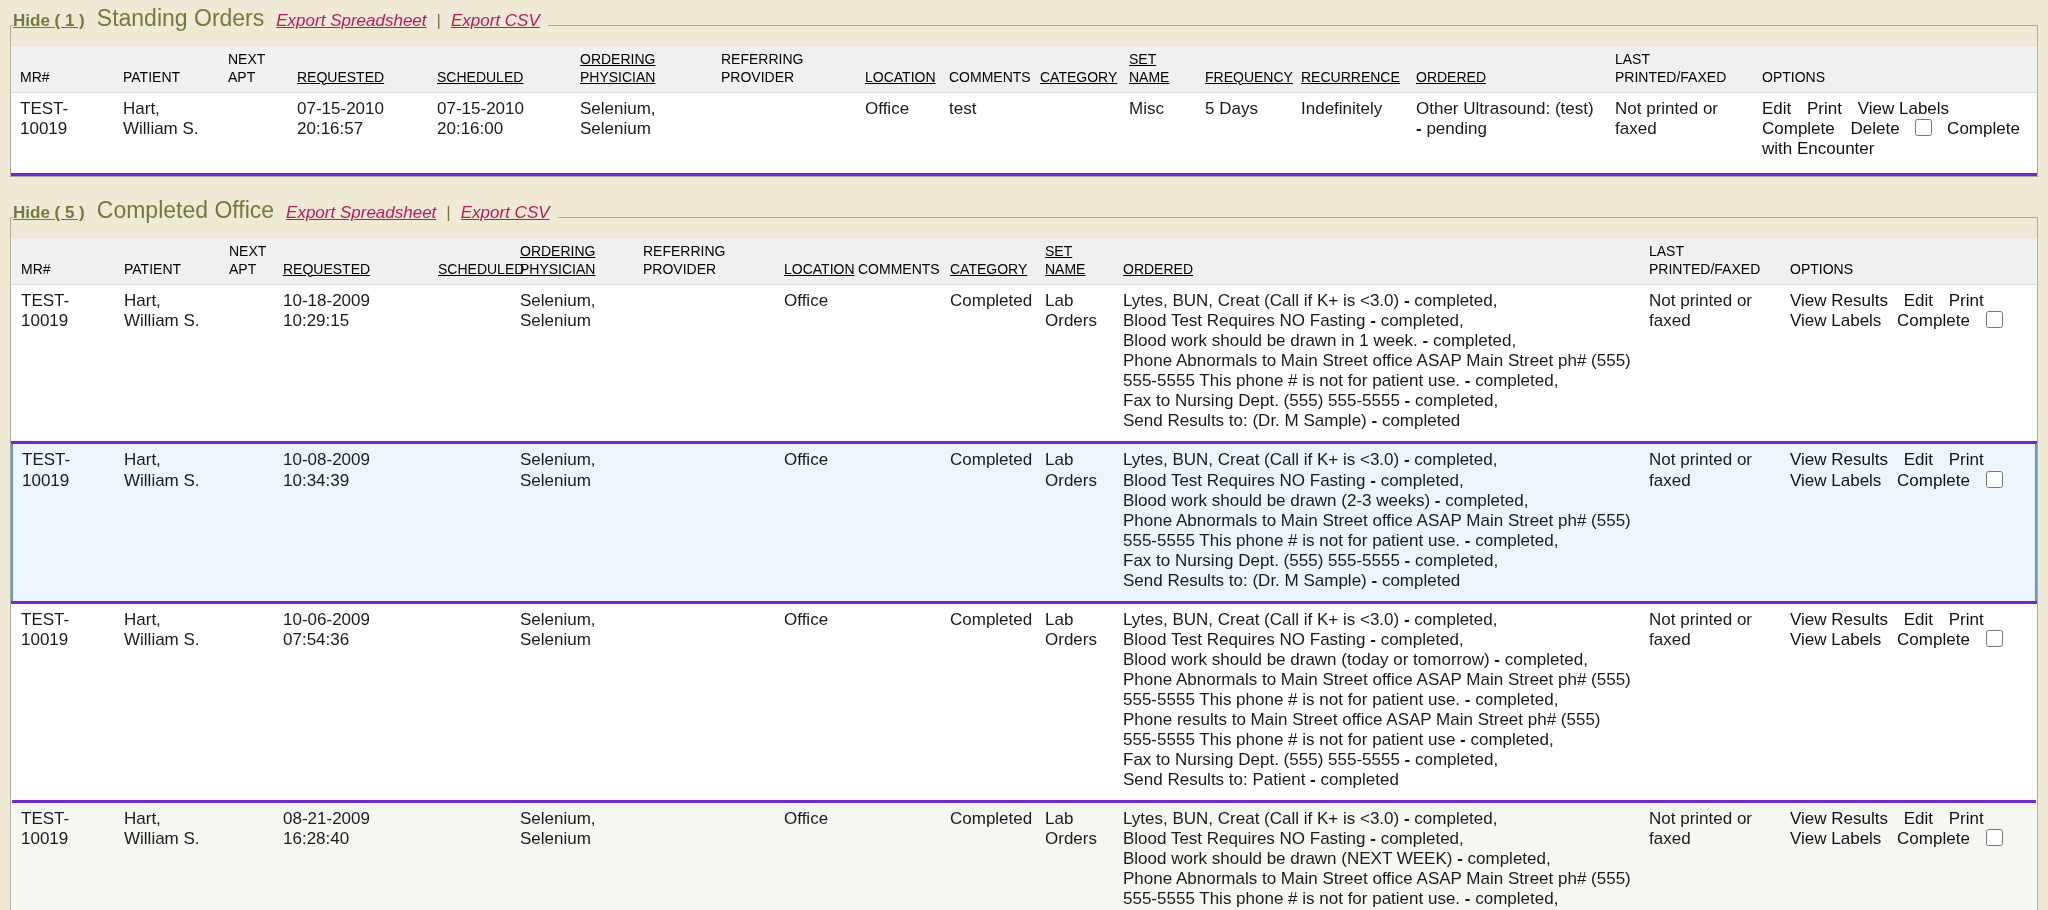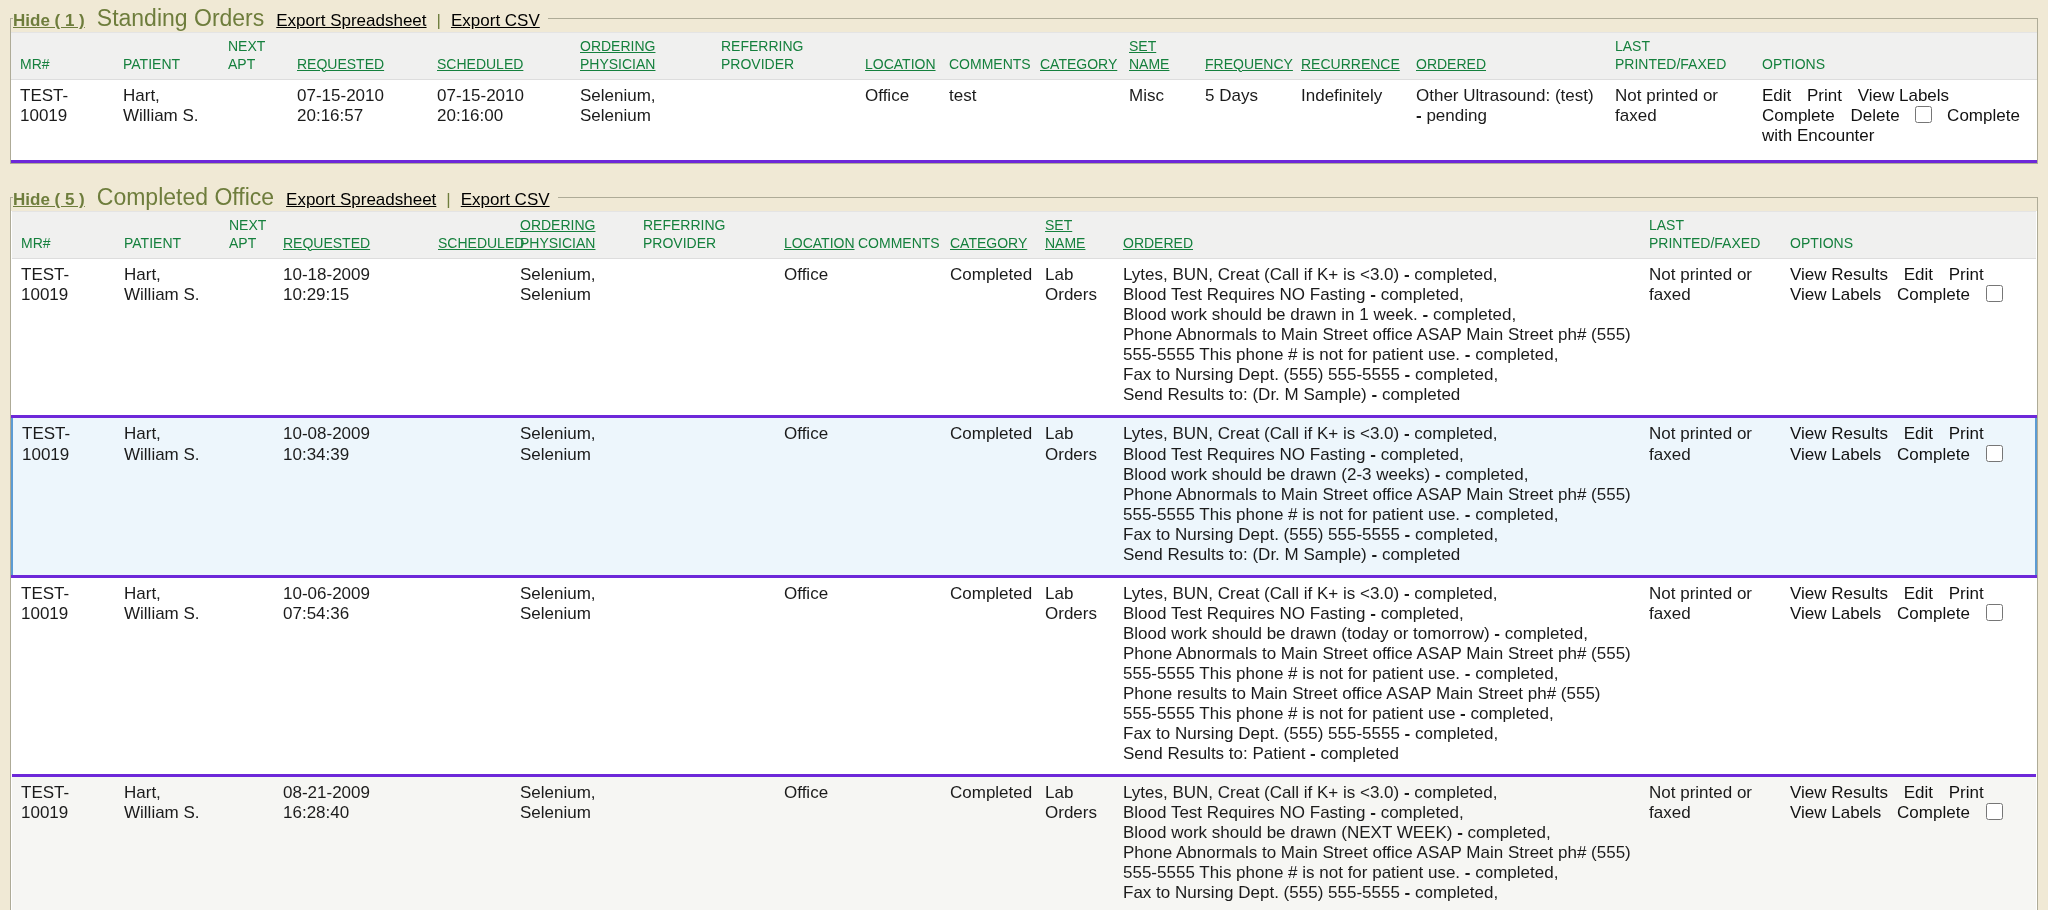--- a/index.html
+++ b/index.html
@@ -10,33 +10,33 @@
     font-family:"Liberation Sans","DejaVu Sans",sans-serif;
     color:#1b1b1b;
   }
   fieldset {
     border:1px solid #aeab97;
     margin:5px 10px 0 10px;
     padding:0;
   }
   fieldset.second { margin-top:20px; border-bottom:none; }
   legend {
-    margin-left:2px; padding:0 8px 0 0;
+    margin-left:2px; padding:0 8px 13px 0;
     color:#6e7d3c; font-size:17px;
     display:flex; align-items:baseline; gap:8px;
   }
   .hide-link { font-weight:bold; text-decoration:underline; color:#6e7d3c; cursor:pointer; }
   .section-title { font-size:23px; color:#6e7d3c; margin:0 4px; white-space:nowrap; }
-  .export-link { text-decoration:underline; color:#000000; cursor:pointer; white-space:nowrap; }
+  .export-link { text-decoration:underline; color:#be185d; cursor:pointer; white-space:nowrap;font-style:italic; }
   .legend-sep { color:#6e7d3c; margin:0 2px; }
   .content { background:#ffffff; }
   table { width:100%; border-collapse:collapse; table-layout:fixed; }
   thead tr { background:#f0f0ef; }
   th {
-    font-weight:normal; color:#15803d; font-size:14px;
+    font-weight:normal; color:#000000; font-size:14px;
     text-align:left; vertical-align:bottom;
     padding:5px 6px 6px 6px; line-height:1.25;
   }
   th:first-child, td:first-child { padding-left:9px; }
   th .sortable { text-decoration:underline; cursor:pointer; }
   thead tr { border-bottom:1px solid #dddddd; border-top:1px solid #e4e4e4; }
   td {
     vertical-align:top; font-size:17px; line-height:1.18;
     padding:6px 6px 10px 6px;
     word-wrap:break-word;

